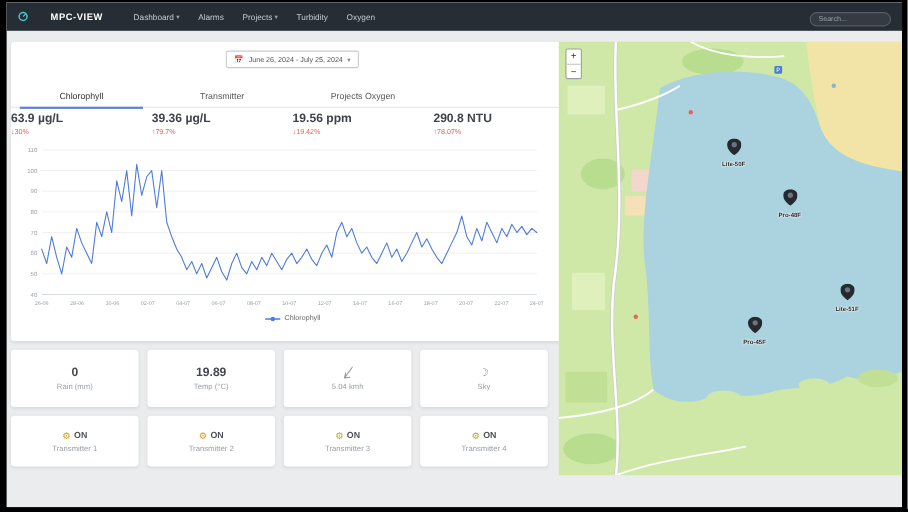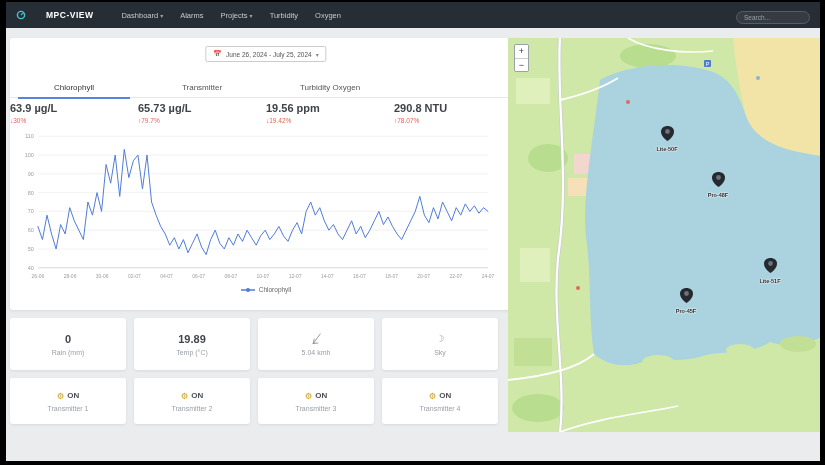--- a/index.html
+++ b/index.html
@@ -113,30 +113,30 @@
 
     <div class="datepicker">
       <span class="cal">📅</span>
       <span>June 26, 2024 - July 25, 2024</span>
       <span class="caret">▾</span>
     </div>
 
     <div class="tabs">
       <div class="tab active">Chlorophyll</div>
       <div class="tab">Transmitter</div>
-      <div class="tab">Turbidity Oxygen</div>
+      <div class="tab">Projects Oxygen</div>
     </div>
 
     <div class="metrics">
       <div class="metric">
         <div class="val">63.9 µg/L</div>
         <div class="delta">↓30%</div>
       </div>
       <div class="metric">
-        <div class="val">65.73 µg/L</div>
+        <div class="val">39.36 µg/L</div>
         <div class="delta">↑79.7%</div>
       </div>
       <div class="metric">
         <div class="val">19.56 ppm</div>
         <div class="delta">↓19.42%</div>
       </div>
       <div class="metric">
         <div class="val">290.8 NTU</div>
         <div class="delta">↑78.07%</div>
       </div>

